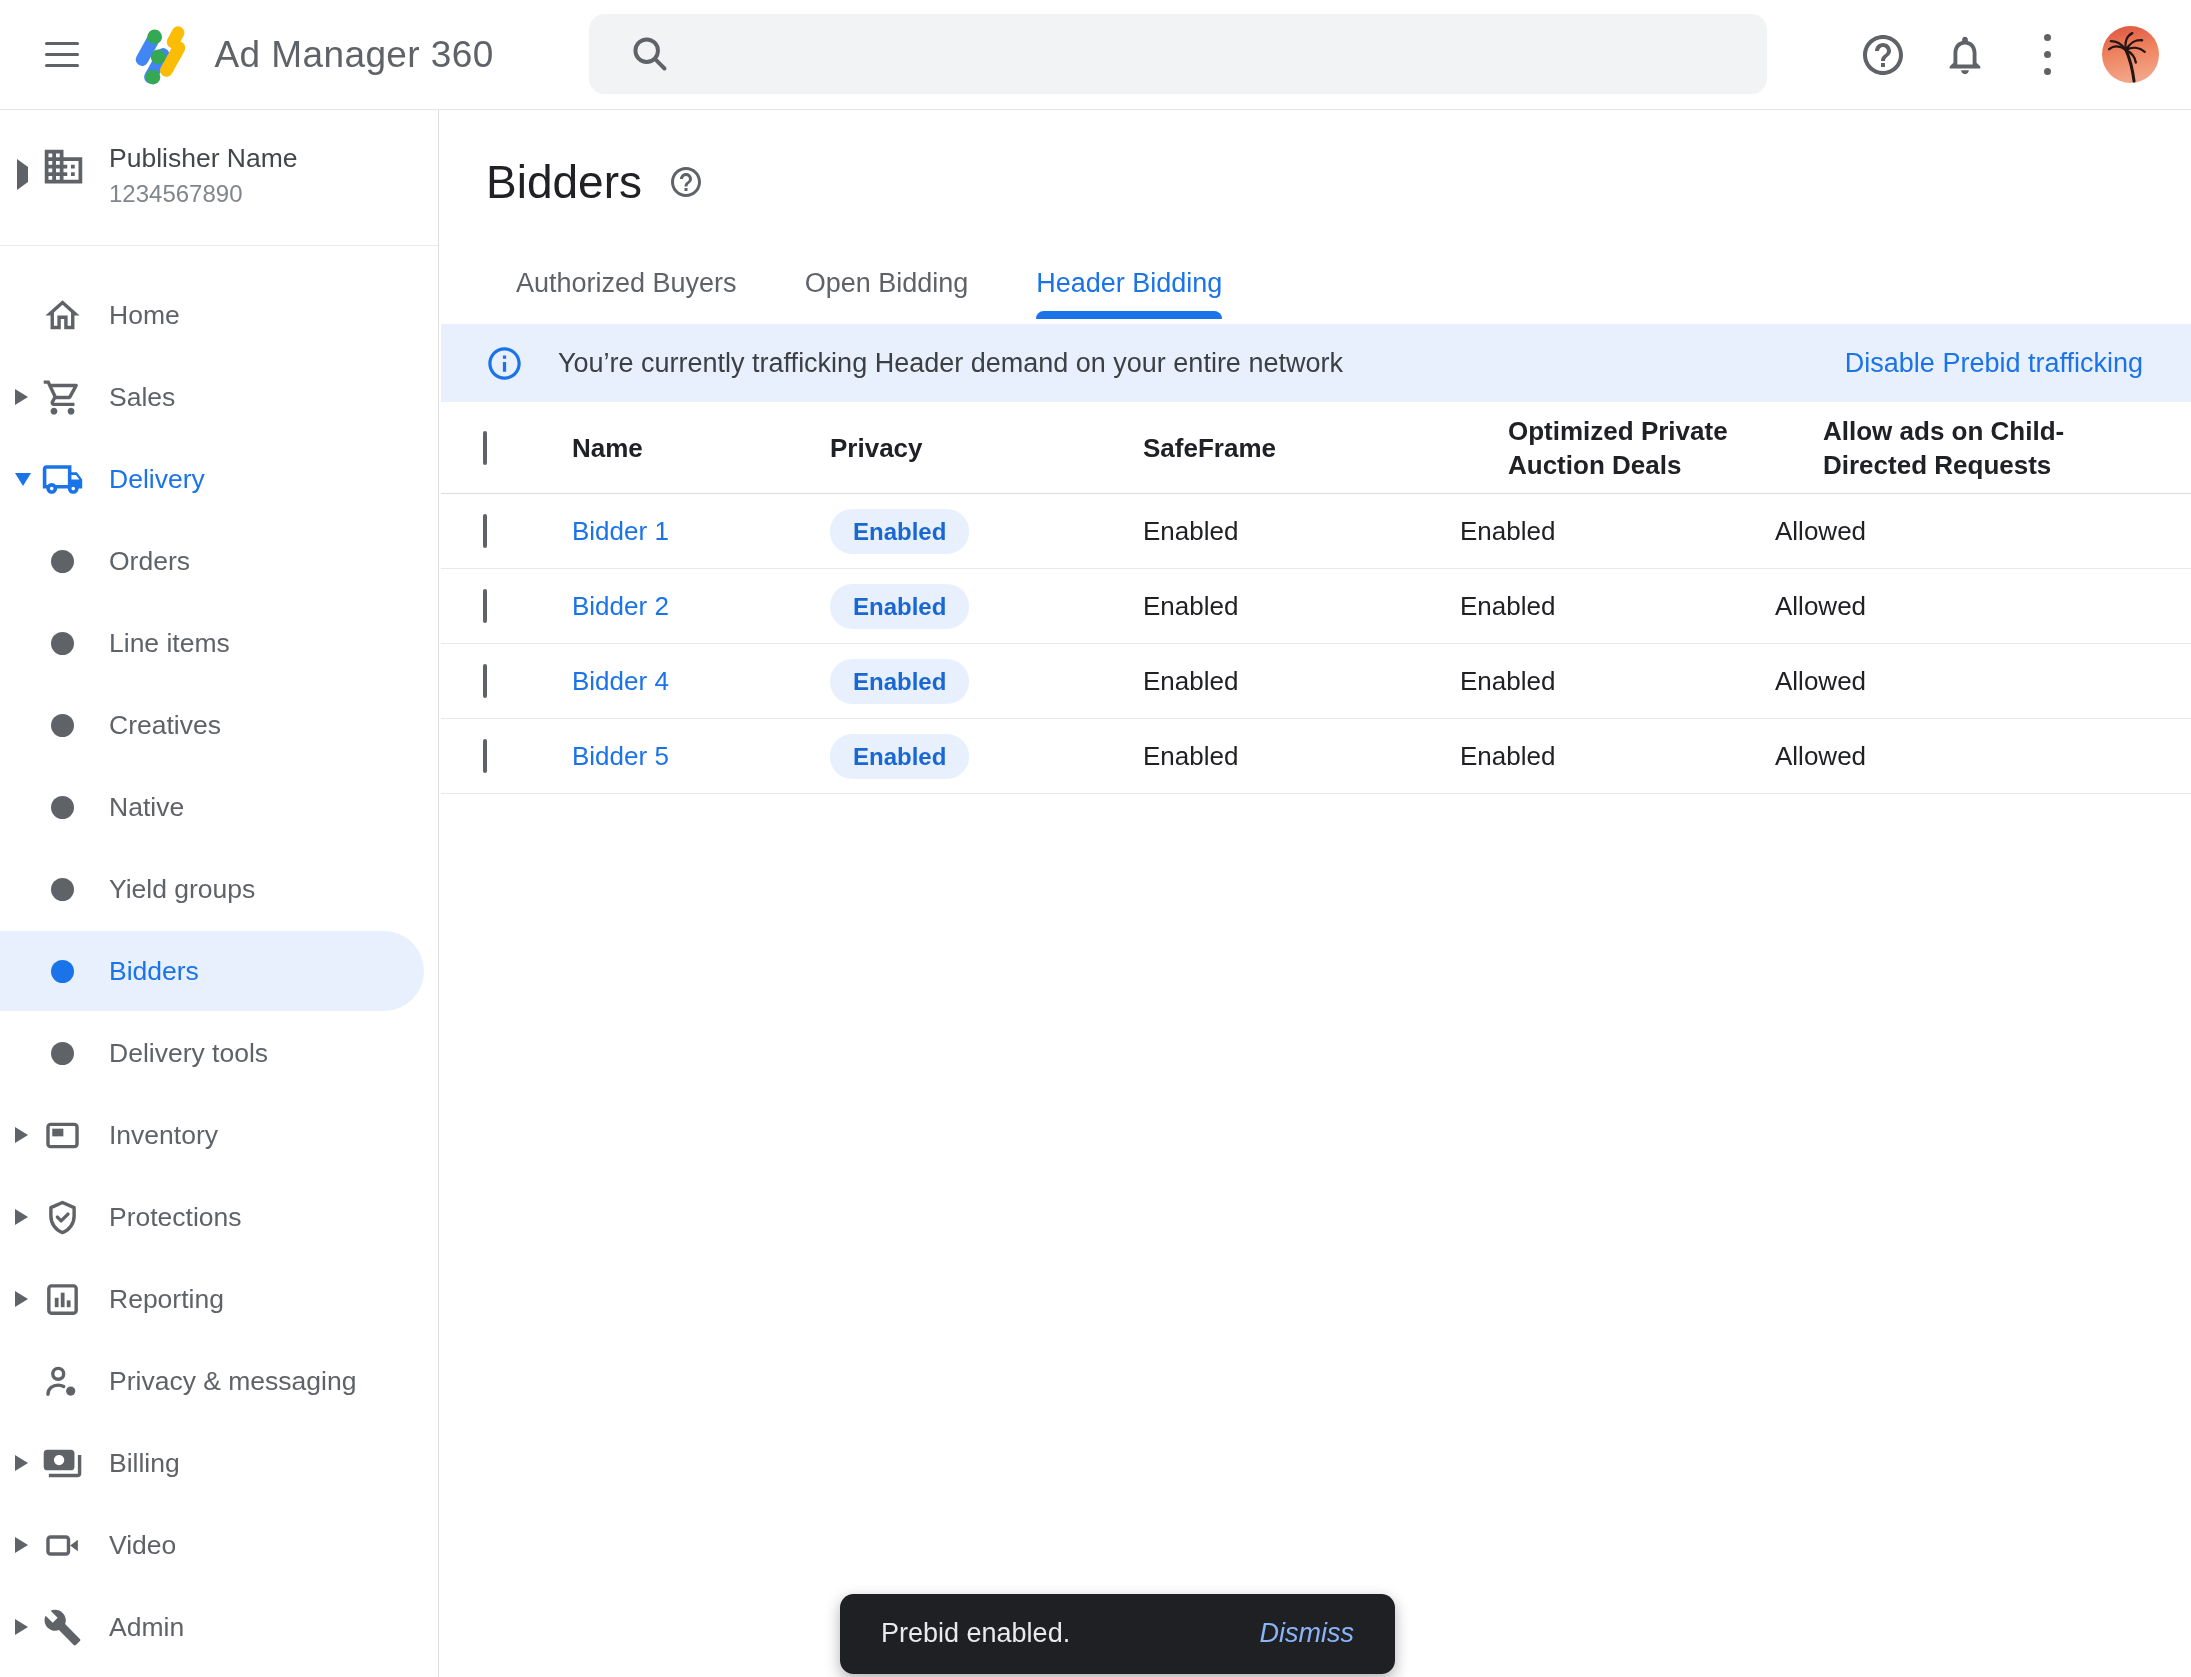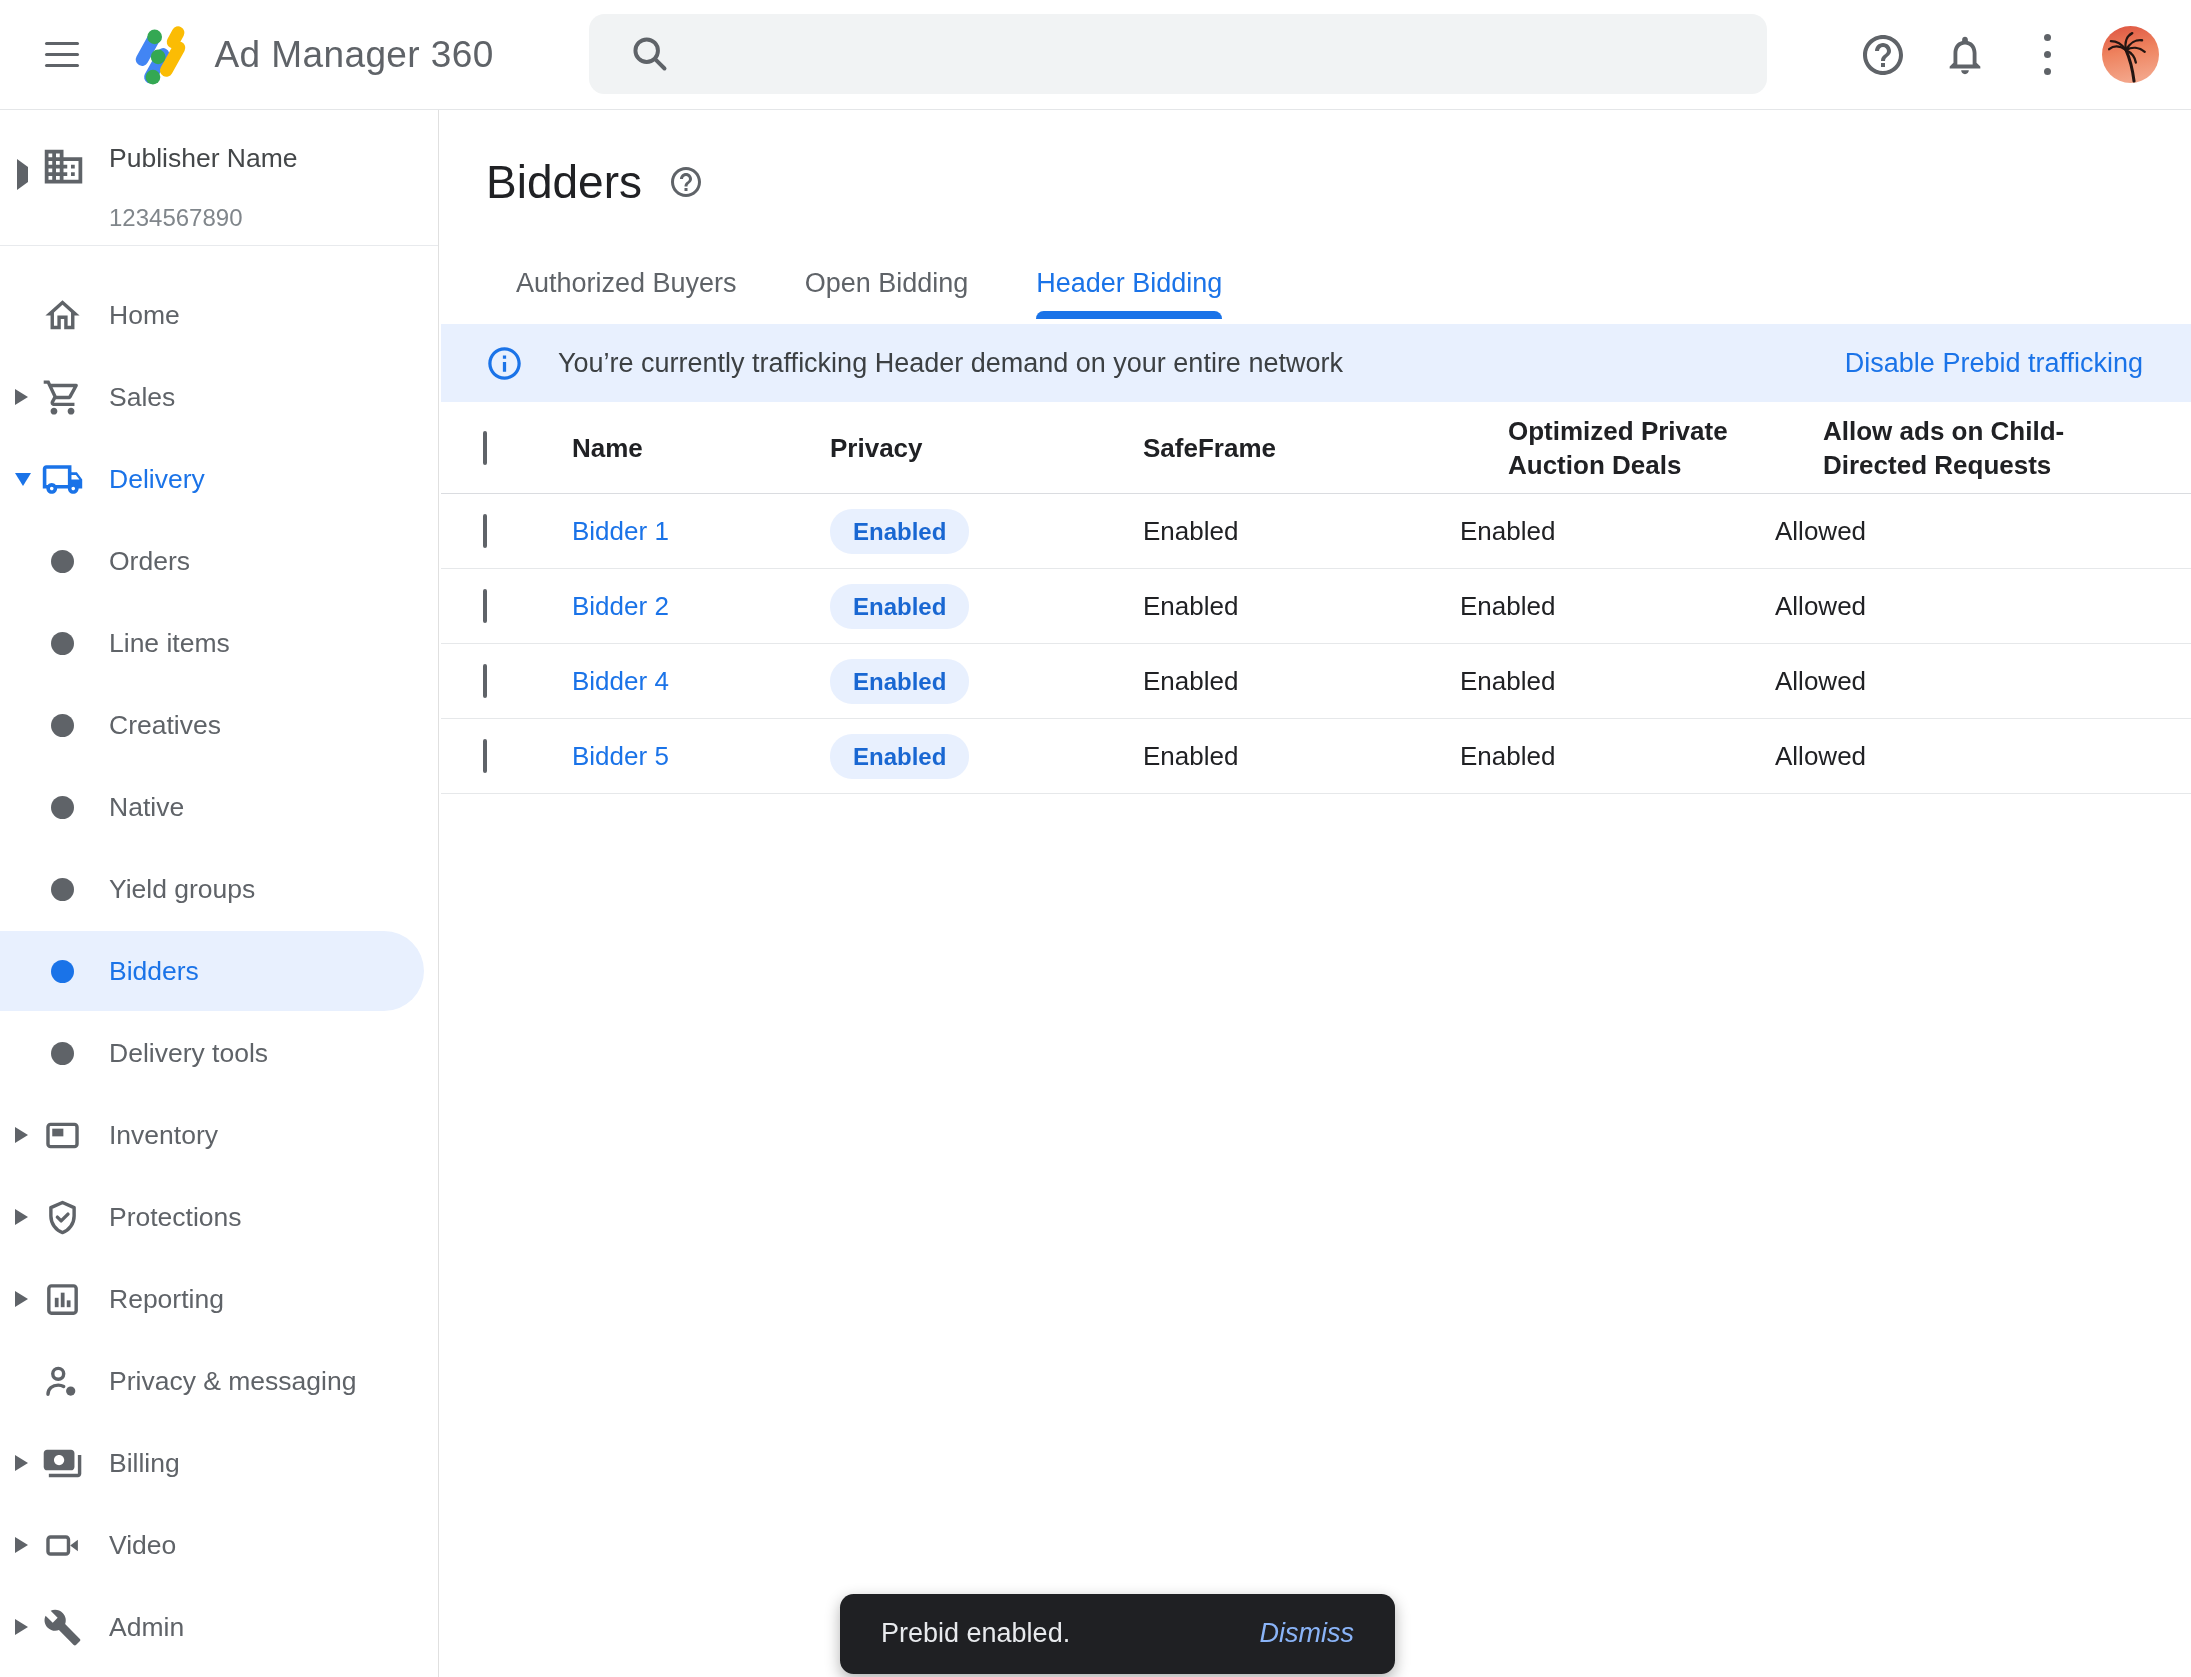--- a/index.html
+++ b/index.html
@@ -27,21 +27,21 @@
   .avatar { position:absolute; left:2102px; top:26px; width:57px; height:57px;
     border-radius:50%; overflow:hidden; }
 
   
   .sidebar { position:absolute; top:110px; left:0; width:439px; height:1568px;
     background:#fff; border-right:1.7px solid #e0e0e0; z-index:4; }
   .publisher { position:relative; height:136px; border-bottom:1.7px solid #e8eaed;padding-left:16px; }
   .pub-arrow { position:absolute; left:17px; top:57px; }
   .pub-icon { position:absolute; left:41px; top:34px; }
   .pub-name { position:absolute; left:109px; top:33px; font-size:26.5px; color:#444749; font-weight:500; }
-  .pub-id { position:absolute; left:109px; top:70px; font-size:24px; color:#80868b;margin-top:24px; }
+  .pub-id { position:absolute; left:109px; top:70px; font-size:24px; color:#80868b; }
   .nav { padding-top:28px; }
   .nav-item { position:relative; height:82px; cursor:pointer; }
   .nav-item.selected::before { content:""; position:absolute; left:0; top:0.9px; right:13.7px; bottom:0.9px;
     background:#e8f0fe; border-radius:0 41px 41px 0; }
   .nav-arrow { position:absolute; left:15.4px; top:0; height:82px; display:flex; align-items:center; }
   .tri-r { width:0; height:0; border-left:13px solid #5f6368;
     border-top:8.6px solid transparent; border-bottom:8.6px solid transparent; }
   .tri-d { width:0; height:0; border-top:13px solid #1a73e8;
     border-left:8.6px solid transparent; border-right:8.6px solid transparent; }
   .nav-icon { position:absolute; left:38px; top:0; width:48px; height:82px;

